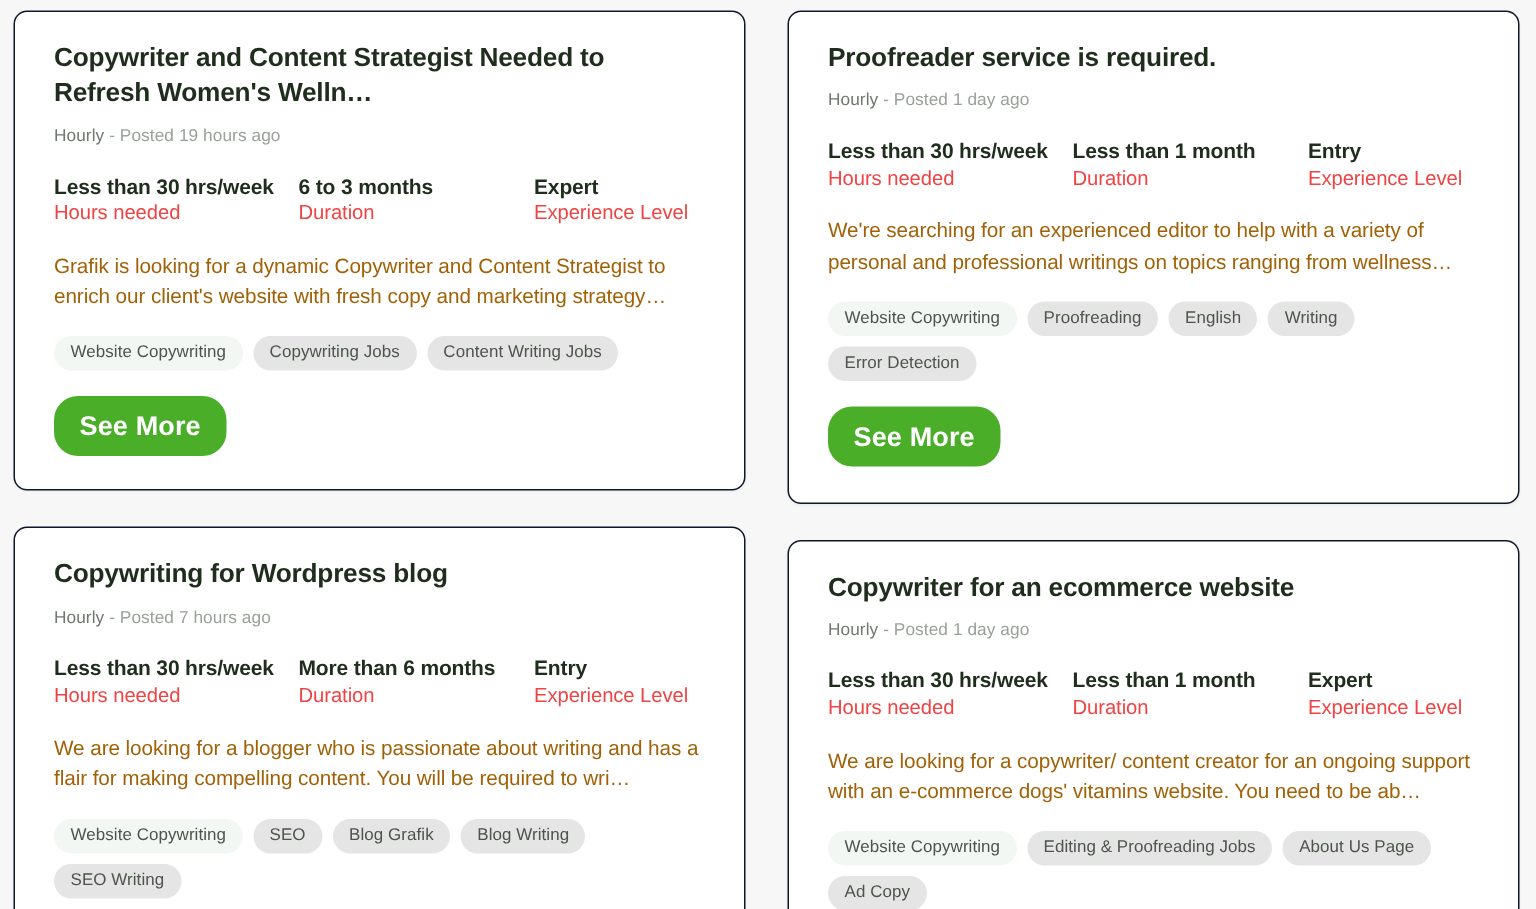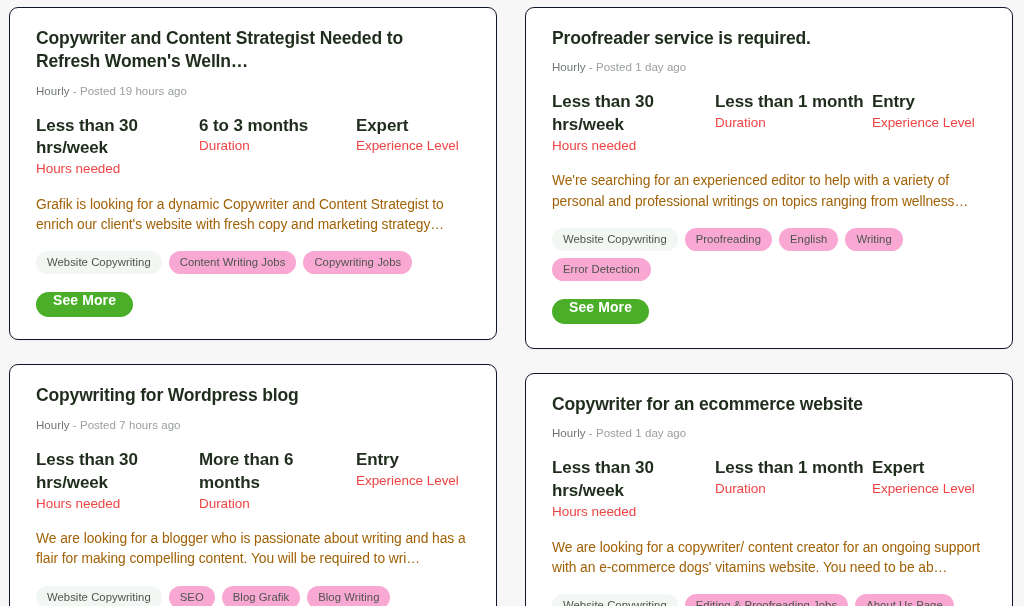--- a/index.html
+++ b/index.html
@@ -66,21 +66,21 @@
     margin: 0 0 16px 0;
   }
   .stat {
     box-sizing: border-box;
   }
   .stat-1 { width: 163px; }
   .stat-2 { width: 157px; }
   .stat-3 { flex: 1; }
 
   .stat-value {
-    font-size: 17px;
+    font-size: 14px;
     font-weight: bold;
     color: #1f2d1c;
     line-height: 1.35;
     letter-spacing: -0.1px;
   }
   .stat-label {
     font-size: 13.5px;
     color: #ef4444;
     line-height: 1.35;
     letter-spacing: -0.05px;
@@ -97,39 +97,39 @@
   .tag-row {
     display: flex;
     flex-wrap: wrap;
     gap: 7px;
     margin: 0 0 17px 0;
     align-items: center;
   }
   .tag {
     font-size: 11.3px;
     color: #4c544b;
-    background: #f9a8d4;
+    background: #e5e5e5;
     border-radius: 12px;
     padding: 5px 11px 6px 11px;
     white-space: nowrap;
     letter-spacing: 0.05px;
   }
   .tag.tag-primary {
     background: #f3f7f3;
   }
 
   .see-more-btn {
     display: inline-block;
     background: #4aae29;
     color: #ffffff;
-    font-size: 14px;
+    font-size: 18px;
     font-weight: bold;
     border: none;
     border-radius: 16px;
-    padding: 0 17px 9px 17px;
+    padding: 10px 17px 9px 17px;
     cursor: pointer;
     font-family: "Liberation Sans", sans-serif;
     letter-spacing: 0.1px;
   }
 </style>
 </head>
 <body>
 
 <div class="board">
   <div class="column column-left">
@@ -141,22 +141,22 @@
           <div class="stat stat-2">
             <div class="stat-value">6 to 3 months</div>
             <div class="stat-label">Duration</div>
           </div>
           <div class="stat stat-3">
             <div class="stat-value">Expert</div>
             <div class="stat-label">Experience Level</div>
           </div>
         </div><div class="job-desc">Grafik is looking for a dynamic Copywriter and Content Strategist to enrich our client's website with fresh copy and marketing strategy…</div><div class="tag-row">
           <span class="tag tag-primary">Website Copywriting</span>
+          <span class="tag">Copywriting Jobs</span>
           <span class="tag">Content Writing Jobs</span>
-          <span class="tag">Copywriting Jobs</span>
         </div><button class="see-more-btn">See More</button></div>
       <div class="job-card"><div class="job-title">Copywriting for Wordpress blog</div><div class="job-meta"><span class="meta-type">Hourly</span> <span>- Posted 7 hours ago</span></div><div class="stats-row">
           <div class="stat stat-1">
             <div class="stat-value">Less than 30 hrs/week</div>
             <div class="stat-label">Hours needed</div>
           </div>
           <div class="stat stat-2">
             <div class="stat-value">More than 6 months</div>
             <div class="stat-label">Duration</div>
           </div>

